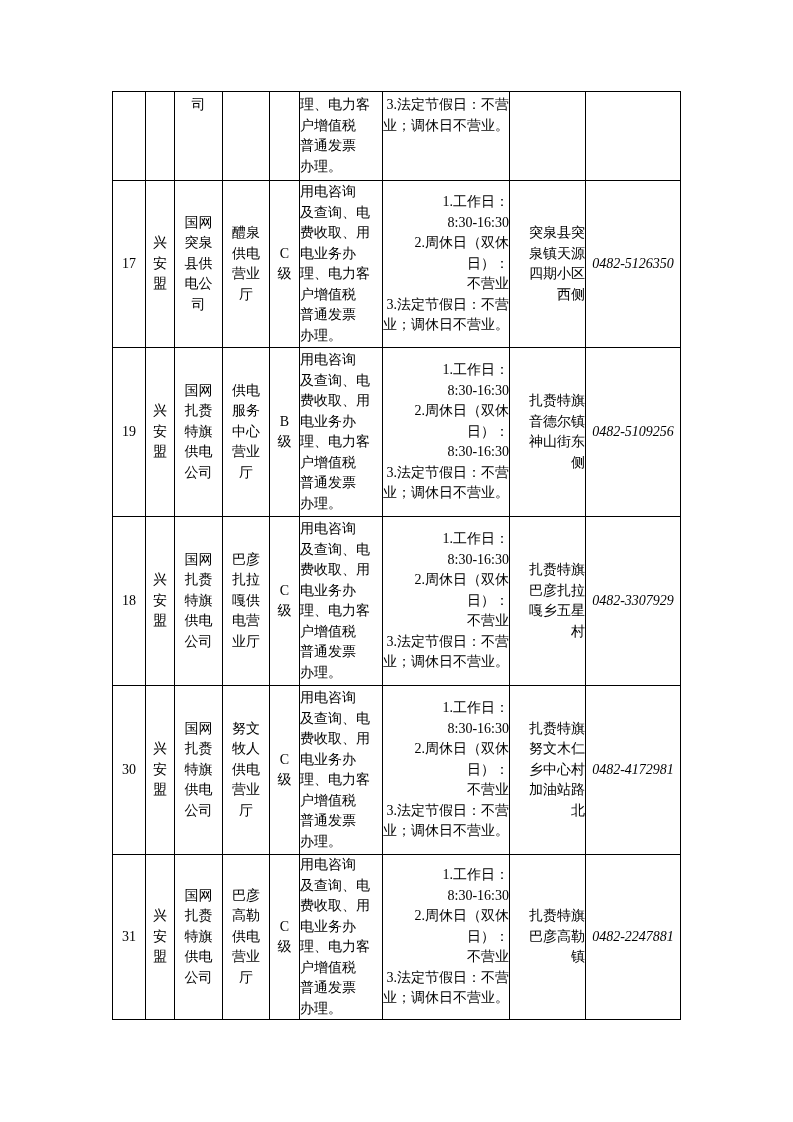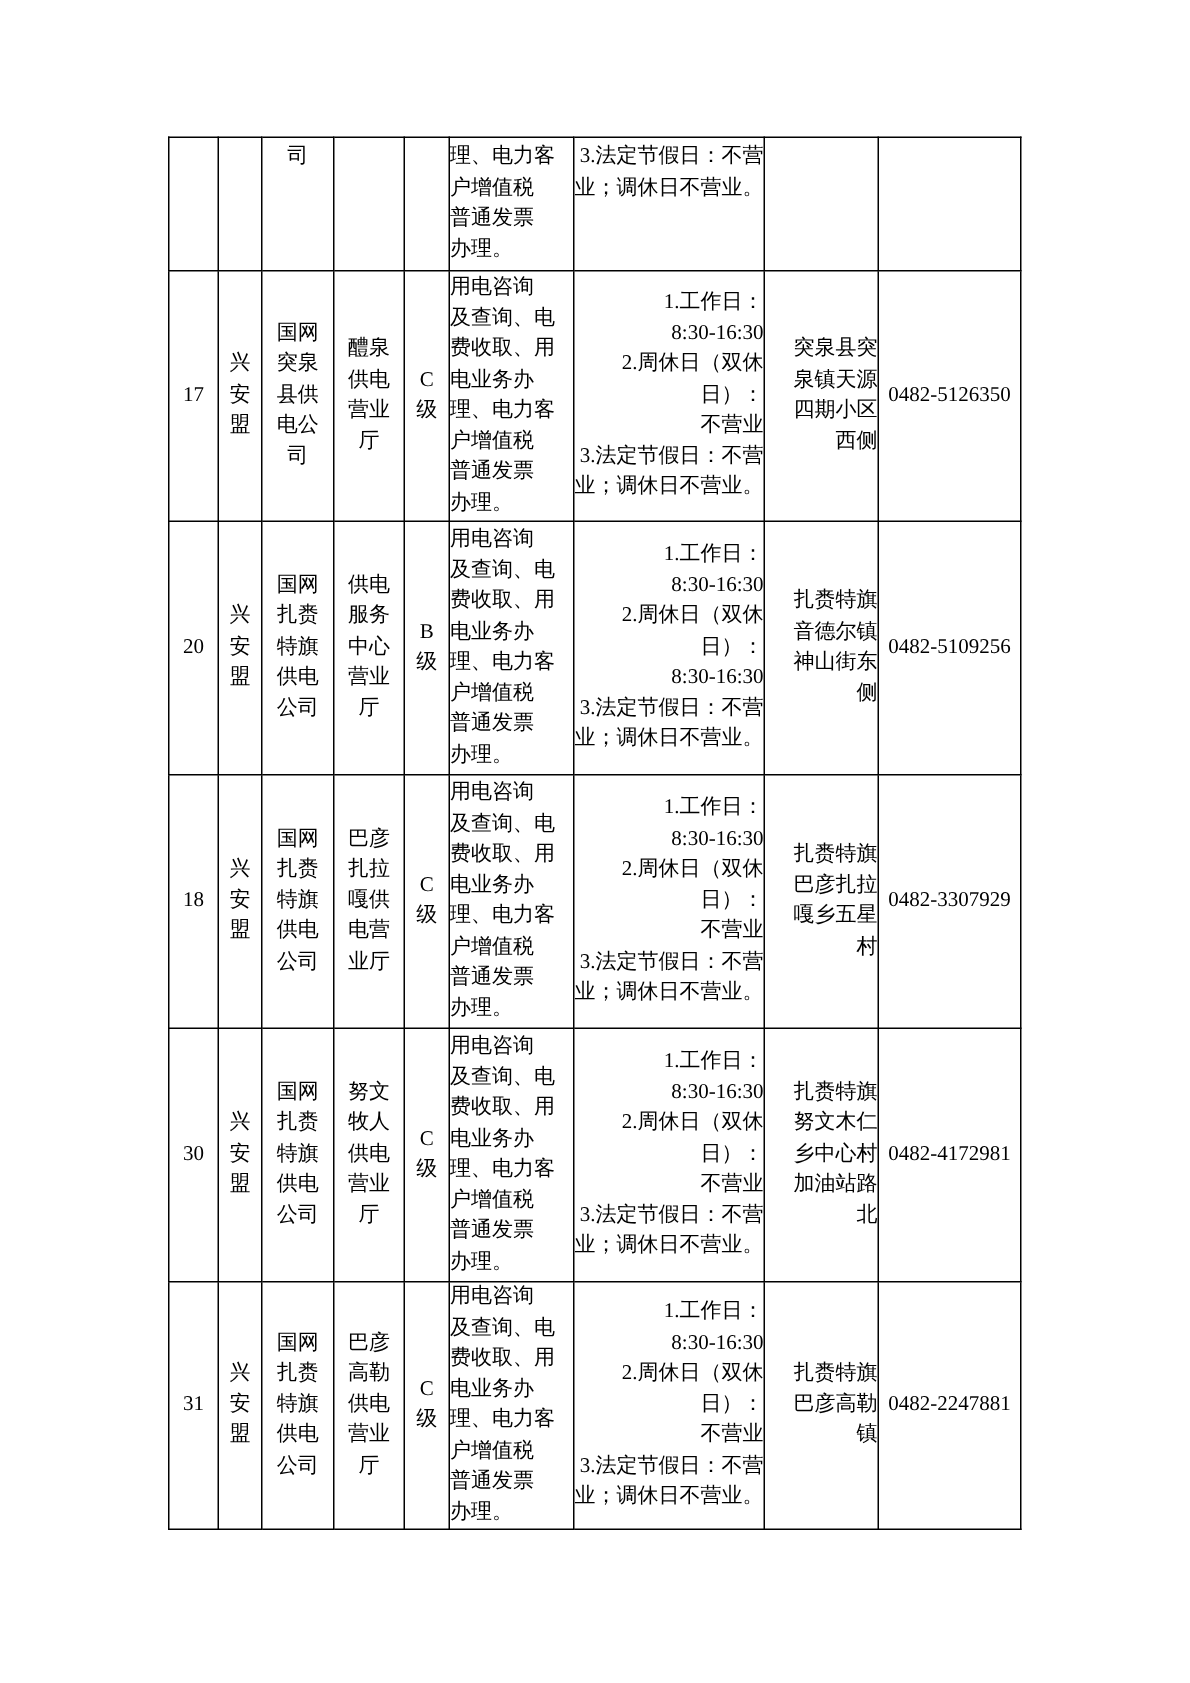--- a/index.html
+++ b/index.html
@@ -30,21 +30,21 @@
     font-size: 14px;
     line-height: 20.5px;
     vertical-align: middle;
     overflow: hidden;
   }
   .pre { white-space: pre-line; word-break: break-all; }
   .center { text-align: center; }
   .svc  { text-align: left; padding: 2px 2px 2px 6px; }
   .hrs  { text-align: right; padding: 2px 3px 2px 7px; }
   .addr { text-align: right; padding: 2px 2px 2px 7px; }
-  .phone { text-align: center; font-size: 13.5px; letter-spacing: 0; }
+  .phone { text-align: center; font-size: 13.5px; letter-spacing: 0; font-style: italic; }
   tr.row-cont  { height: 89px; }
   tr.row-cont td { vertical-align: top; padding-top: 3px; }
   tr.row-17 { height: 167px; }
   tr.row-18 { height: 169px; }
   tr.row-19 { height: 169px; }
   tr.row-20 { height: 169px; }
   tr.row-21 { height: 159px; }
 </style>
 </head>
 <body>
@@ -111,21 +111,21 @@
 3.法定节假日：不营
 业；调休日不营业。</td>
         <td class="addr pre">突泉县突
 泉镇天源
 四期小区
 西侧</td>
         <td class="phone">0482-5126350</td>
       </tr>
 
       <tr class="row-18">
-        <td class="center">20</td>
+        <td class="center">19</td>
         <td class="center pre">兴
 安
 盟</td>
         <td class="center pre">国网
 扎赉
 特旗
 供电
 公司</td>
         <td class="center pre">供电
 服务

